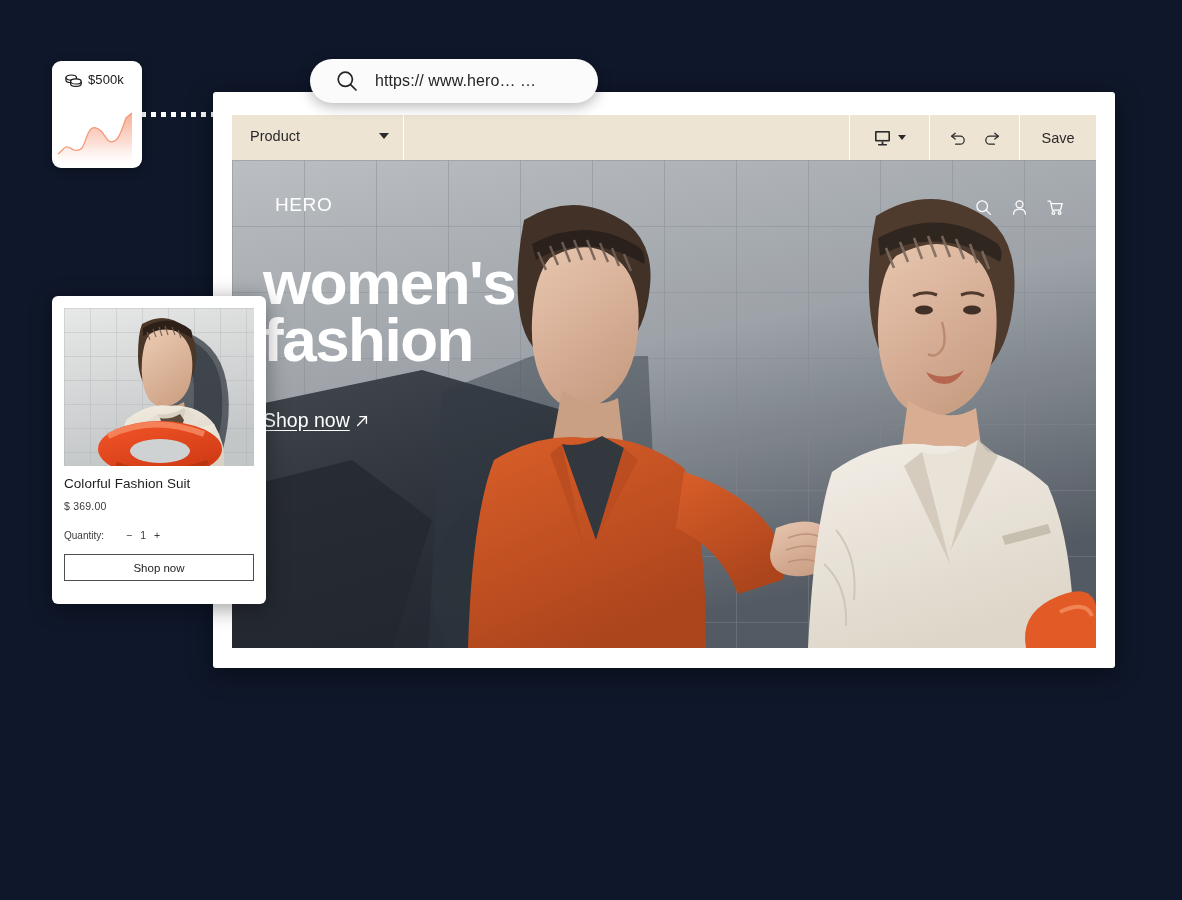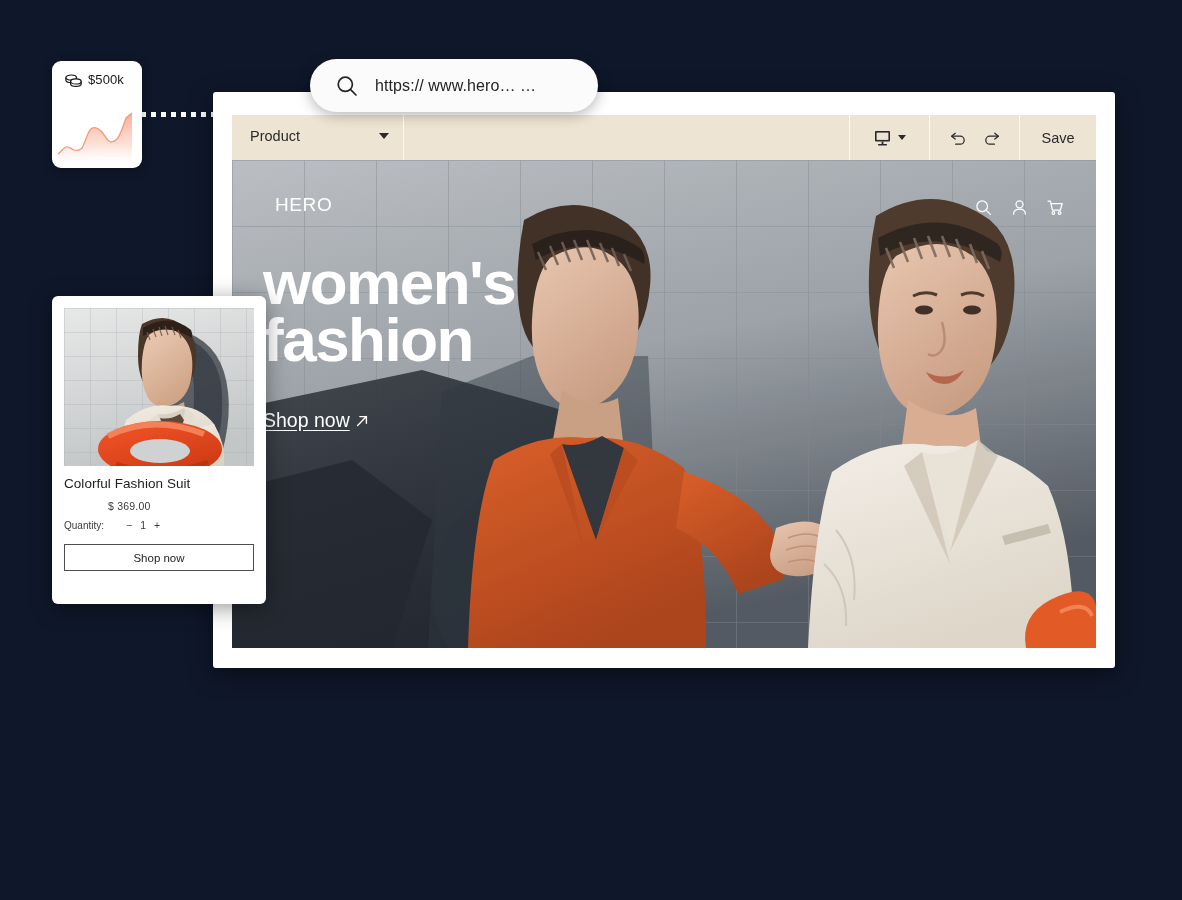--- a/index.html
+++ b/index.html
@@ -126,39 +126,39 @@
     box-shadow: 0 4px 22px rgba(0,0,0,0.40);
     overflow: hidden;
   }
   .pc-image {
     position: absolute; left: 12px; top: 12px;
     width: 190px; height: 158px; overflow: hidden; background: #c9cbcc;
   }
   .pc-image svg { display: block; width: 100%; height: 100%; }
   .pc-body { position: absolute; left: 12px; right: 12px; top: 180px; }
   .pc-title { font-size: 13.5px; color: #1d1e20; letter-spacing: .05px; }
-  .pc-price { font-size: 10.5px; color: #3a3b3d; margin-top: 9px; letter-spacing: .2px; margin-left: 44px; }
+  .pc-price { font-size: 10.5px; color: #3a3b3d; margin-top: 9px; letter-spacing: .2px; }
   .pc-qty {
     display: flex; align-items: center; gap: 22px;
-    margin-top: 7px; font-size: 10px; color: #3a3b3d;
+    margin-top: 17px; font-size: 10px; color: #3a3b3d;
   }
   .pc-stepper { display: flex; align-items: center; gap: 8px; font-size: 10.5px; }
   .pc-button {
     margin-top: 13px; height: 27px; width: 100%;
     border: 1px solid #4d4e50; background: transparent;
     font-size: 11.5px; color: #1d1e20;
     display: flex; align-items: center; justify-content: center;
     font-family: "Liberation Sans", sans-serif;
     cursor: pointer;
   }
 
   
   .url-bar {
     position: absolute; left: 310px; top: 59px;
-    width: 288px; height: 53px;
+    width: 288px; height: 44px;
     background: #fbfbfc; border-radius: 27px;
     box-shadow: 0 3px 14px rgba(0,0,0,0.30);
     display: flex; align-items: center; gap: 17px; padding: 0 24px 0 26px;
   }
   .url-bar svg { display: block; width: 22px; height: 22px; flex: none; }
   .url-text {
     font-size: 16px; color: #232426; letter-spacing: .1px;
     white-space: nowrap; overflow: hidden;
   }
 </style>

